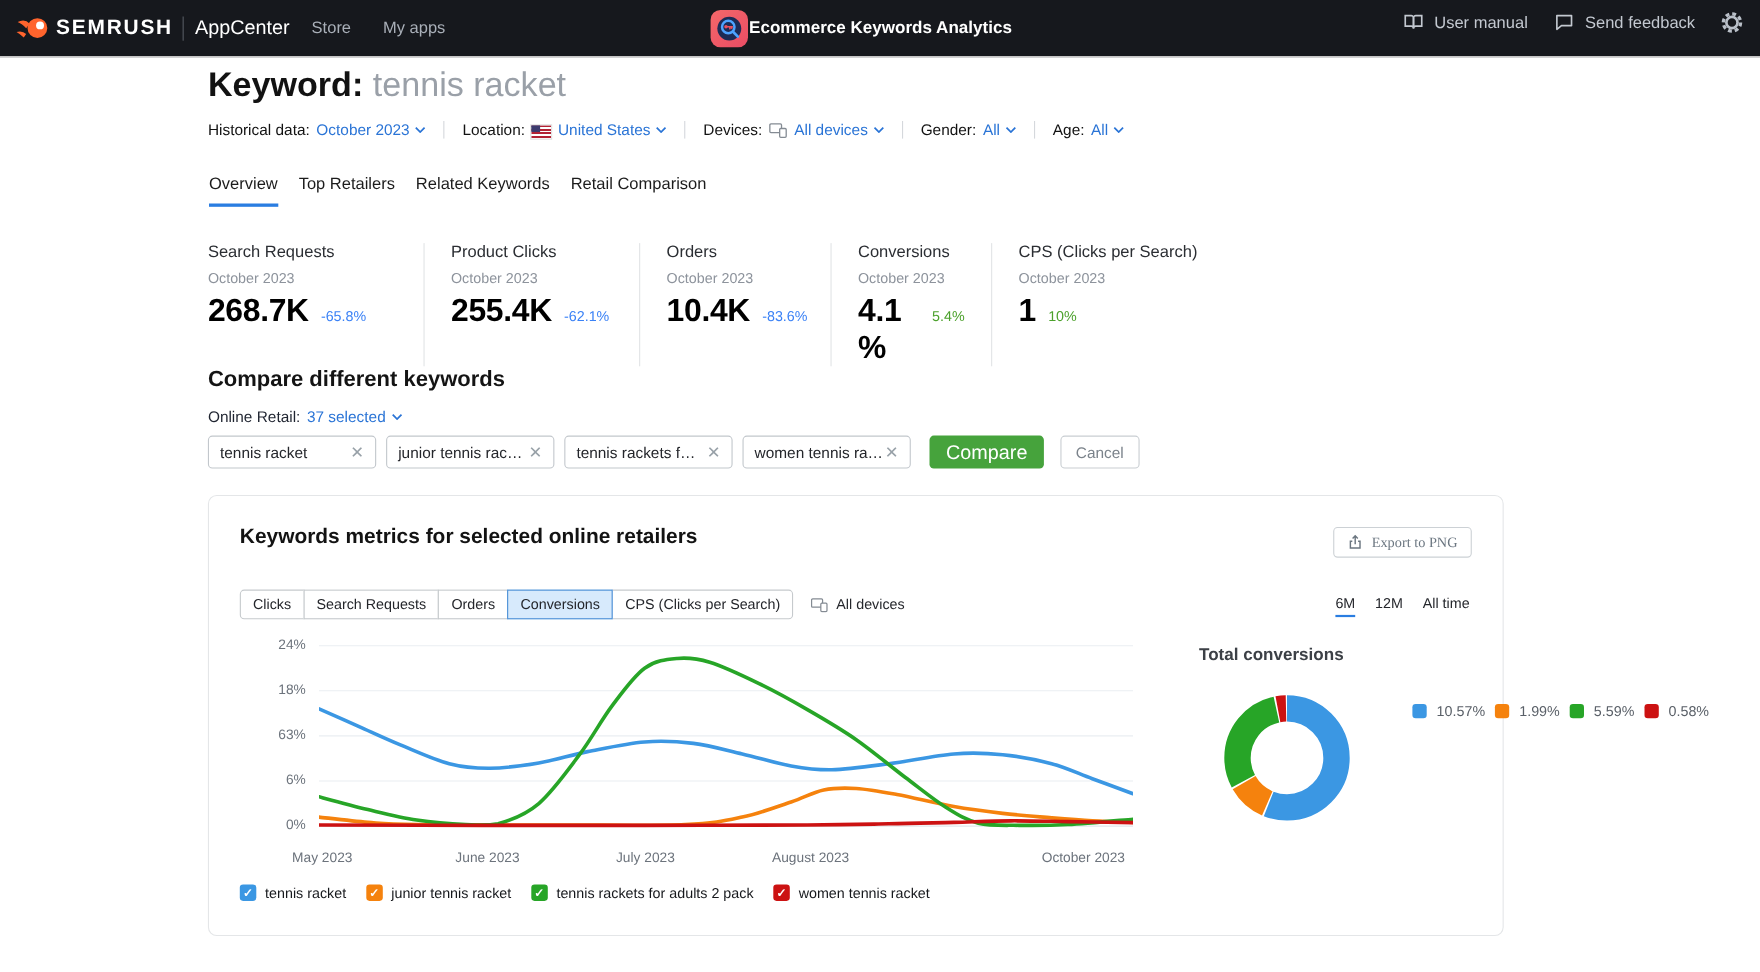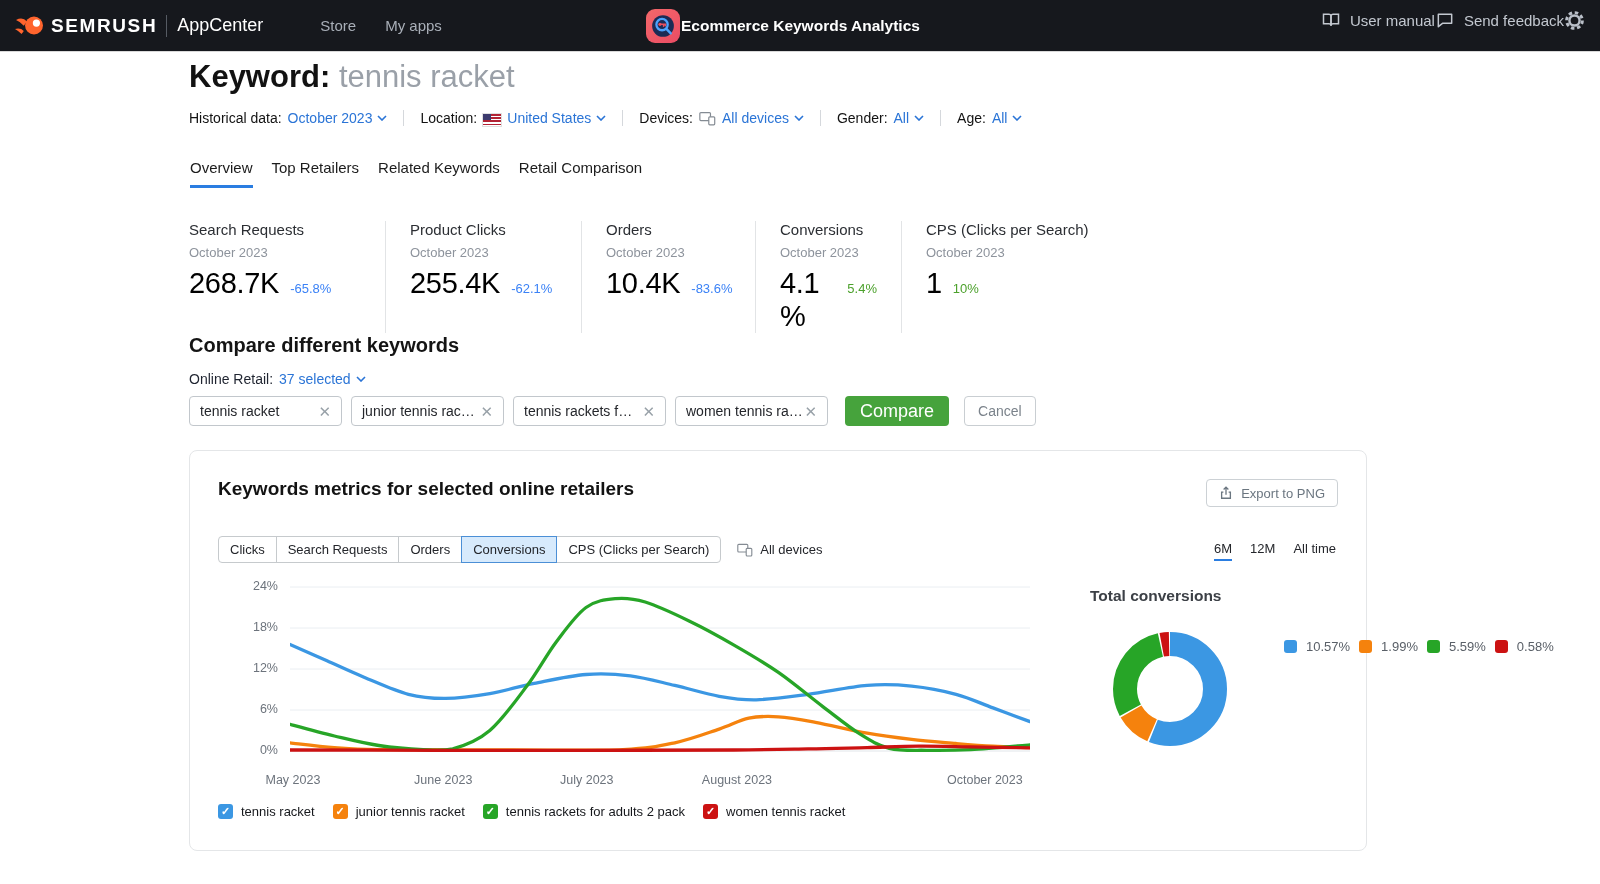--- a/index.html
+++ b/index.html
@@ -8,27 +8,27 @@
 
   
   .nav{position:absolute;inset:0 0 auto 0;height:52px;background:#16181d;border-bottom:1px solid #d9d9d9;
     display:flex;align-items:center}
   .nav-left{display:flex;align-items:center;padding-left:14px}
   .flame{display:flex;align-items:center}
   .brand{color:#fff;font-weight:700;font-size:19px;letter-spacing:1.6px;margin-left:7px}
   .nav-sep{width:1px;height:22px;background:#565b63;margin:0 10px 0 9px}
   .suite{color:#fff;font-size:18px;font-weight:500}
   .nav-link{color:#a9afb8;font-size:15px;cursor:pointer}
-  .nav-link.store{margin-left:57px}
+  .nav-link.store{margin-left:20px}
   .nav-link.myapps{margin-left:29px}
   .nav-center{position:absolute;left:646px;top:0;height:52px;display:flex;align-items:center;gap:1px}
   .app-icon{width:34px;height:34px;border-radius:9px;background:linear-gradient(140deg,#f4686a,#ea4c64);
     display:flex;align-items:center;justify-content:center}
   .app-title{color:#fff;font-size:15.5px;font-weight:700}
-  .nav-right{position:absolute;right:0;top:0;height:40px;display:flex;align-items:center;padding-right:15px}
+  .nav-right{position:absolute;right:0;top:0;height:40px;display:flex;align-items:center;gap:23px;padding-right:15px}
   .nav-action{display:flex;align-items:center;gap:9px;color:#c3c8d0;font-size:15px;cursor:pointer}
 
   
   .page-title{position:absolute;left:189px;top:60px;font-size:31px;line-height:34px}
   .page-title .prefix{font-weight:700;color:#121212}
   .page-title .kw{color:#9aa0a8;font-weight:400}
 
   .filters{position:absolute;left:189px;top:110px;display:flex;align-items:center;font-size:14px;color:#121212}
   .filter{display:flex;align-items:flex-end;gap:6px;white-space:nowrap}
   .fval{color:#2a74d6;display:flex;align-items:center;gap:5px;cursor:pointer}
@@ -43,42 +43,42 @@
 
   
   .metrics{position:absolute;left:189px;top:221px;display:flex}
   .metric{flex:none}
   .metric+.metric{border-left:1px solid #e2e4e6;margin-left:24px;padding-left:24px}
   .metric:nth-child(1){width:172px}.metric:nth-child(2){width:172px}
   .metric:nth-child(3){width:150px}.metric:nth-child(4){width:122px}
   .m-label{font-size:15px;color:#2b2e33}
   .m-period{font-size:13px;color:#8d939c;margin-top:7px}
   .m-row{margin-top:7px;display:flex;align-items:baseline;gap:11px}
-  .m-value{font-size:29px;font-weight:400;color:#000;letter-spacing:-.3px}
+  .m-value{font-size:29px;font-weight:700;color:#000;letter-spacing:-.3px}
   .m-delta{font-size:13px}
   .trend-negative .m-delta{color:#3b82f6}
   .trend-positive .m-delta{color:#4ca12c}
 
   
   .cmp-heading{position:absolute;left:189px;top:334px;font-size:20px;font-weight:700;color:#141414}
   .online-retail{position:absolute;left:189px;top:371px;font-size:14px;display:flex;align-items:center;gap:6px}
   .chips{position:absolute;left:189px;top:396px;display:flex;align-items:center;gap:9px}
   .chip{width:153px;height:30px;border:1px solid #c2c7cc;border-radius:4px;background:#fff;
     display:flex;align-items:center;justify-content:space-between;padding:0 10px;font-size:14px;color:#24262b}
   .chip .x{color:#98a1a8;font-size:15px;cursor:pointer;line-height:1}
   .btn-compare{height:30px;padding:0 15px;margin-left:8px;background:#46a33c;color:#fff;border:none;border-radius:4px;
     font-size:18px;font-family:inherit;cursor:pointer}
   .btn-cancel{height:30px;padding:0 13px;margin-left:6px;background:#fff;color:#7b838b;border:1px solid #c9ced2;
     border-radius:4px;font-size:14px;font-family:inherit;cursor:pointer}
 
   
   .card{position:absolute;left:189px;top:450px;width:1178px;height:401px;border:1px solid #e4e6e8;border-radius:8px;background:#fff}
   .card-title{position:absolute;left:28px;top:27px;font-size:19px;font-weight:700;color:#131313}
   .btn-export{position:absolute;right:28px;top:28px;height:28px;display:flex;align-items:center;gap:8px;padding:0 12px;
-    border:1px solid #ccd1d5;border-radius:4px;background:#fff;color:#6b7680;font-size:13px;font-family:Liberation Sans, sans-serif;cursor:pointer}
+    border:1px solid #ccd1d5;border-radius:4px;background:#fff;color:#6b7680;font-size:13px;font-family:Liberation Serif, serif;cursor:pointer}
   .controls{position:absolute;left:28px;top:85px;display:flex;align-items:center}
   .seg{display:flex}
   .seg button{height:27px;padding:0 11px;font-size:13px;font-family:inherit;color:#24262b;background:#fff;
     border:1px solid #c6cacd;margin-left:-1px;cursor:pointer}
   .seg button:first-child{border-radius:4px 0 0 4px;margin-left:0}
   .seg button:last-child{border-radius:0 4px 4px 0}
   .seg button.selected{background:#d7eafc;border-color:#4b8fd6;position:relative;z-index:1}
   .devchip{display:flex;align-items:center;gap:7px;margin-left:16px;font-size:13px;color:#24262b}
   .ranges{position:absolute;right:30px;top:90px;display:flex;gap:18px;font-size:13px;color:#24262b}
   .range{cursor:pointer}
@@ -329,21 +329,21 @@
 
   <div class="ranges">
     <span class="range active">6M</span>
     <span class="range">12M</span>
     <span class="range">All time</span>
   </div>
 
   <div class="ylabels">
       <span style="top: -2px;">24%</span>
       <span style="top: 39px;">18%</span>
-      <span style="top: 80px;">12%</span>
+      <span style="top: 80px;">63%</span>
       <span style="top: 121px;">6%</span>
       <span style="top: 162px;">0%</span>
     </div>
   <svg class="plot" width="740" height="180">
       <line x1="0" x2="740" y1="6" y2="6" stroke="#eaeef2" stroke-width="1"></line>
       <line x1="0" x2="740" y1="47" y2="47" stroke="#eaeef2" stroke-width="1"></line>
       <line x1="0" x2="740" y1="88" y2="88" stroke="#eaeef2" stroke-width="1"></line>
       <line x1="0" x2="740" y1="129" y2="129" stroke="#eaeef2" stroke-width="1"></line>
       <line x1="0" x2="740" y1="170" y2="170" stroke="#e1e6ea" stroke-width="1"></line>
       <path d="M0.0,63.4C6.2,66.1 24.7,74.3 37.0,79.8C49.3,85.3 60.4,90.6 74.0,96.2C87.6,101.8 104.8,109.8 118.4,113.3C132.0,116.8 141.8,117.5 155.4,117.4C169.0,117.3 185.0,115.1 199.8,112.6C214.6,110.1 228.2,105.5 244.2,102.3C260.2,99.2 280.0,94.7 296.0,93.5C312.0,92.2 325.6,93.0 340.4,94.8C355.2,96.7 370.0,101.0 384.8,104.4C399.6,107.8 415.6,112.9 429.2,115.3C442.8,117.7 451.4,119.1 466.2,118.8C481.0,118.4 499.5,115.7 518.0,113.3C536.5,110.9 559.9,105.8 577.2,104.4C594.5,103.0 606.8,103.6 621.6,105.1C636.4,106.6 652.4,109.6 666.0,113.3C679.6,116.9 690.7,122.4 703.0,126.9C715.3,131.5 733.8,138.3 740.0,140.6" fill="none" stroke="#3b97e3" stroke-width="3.3" stroke-linecap="round"></path>

